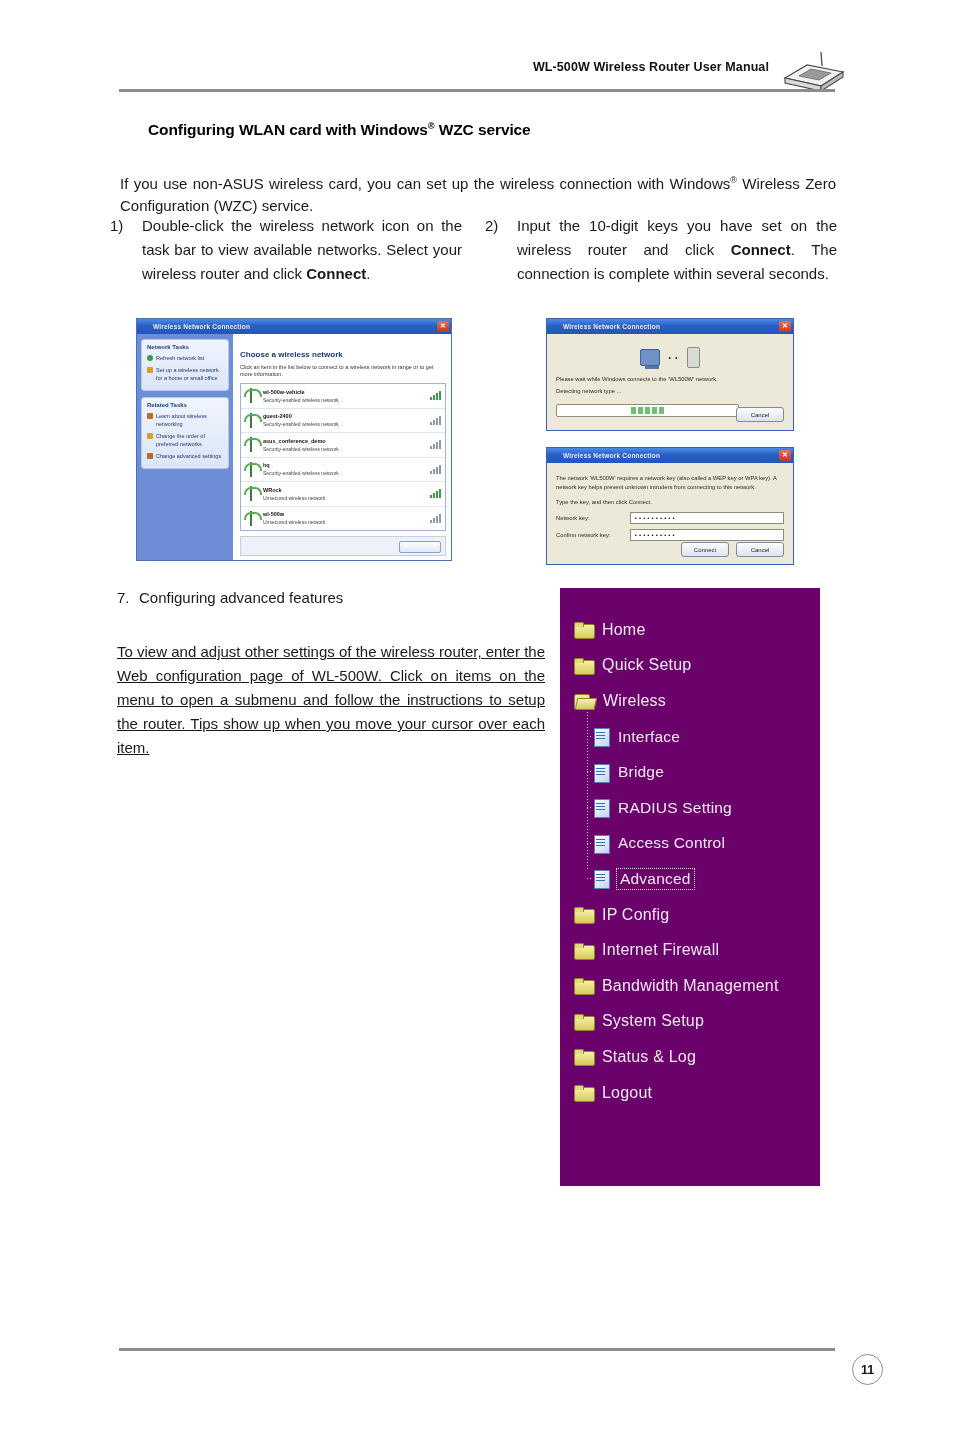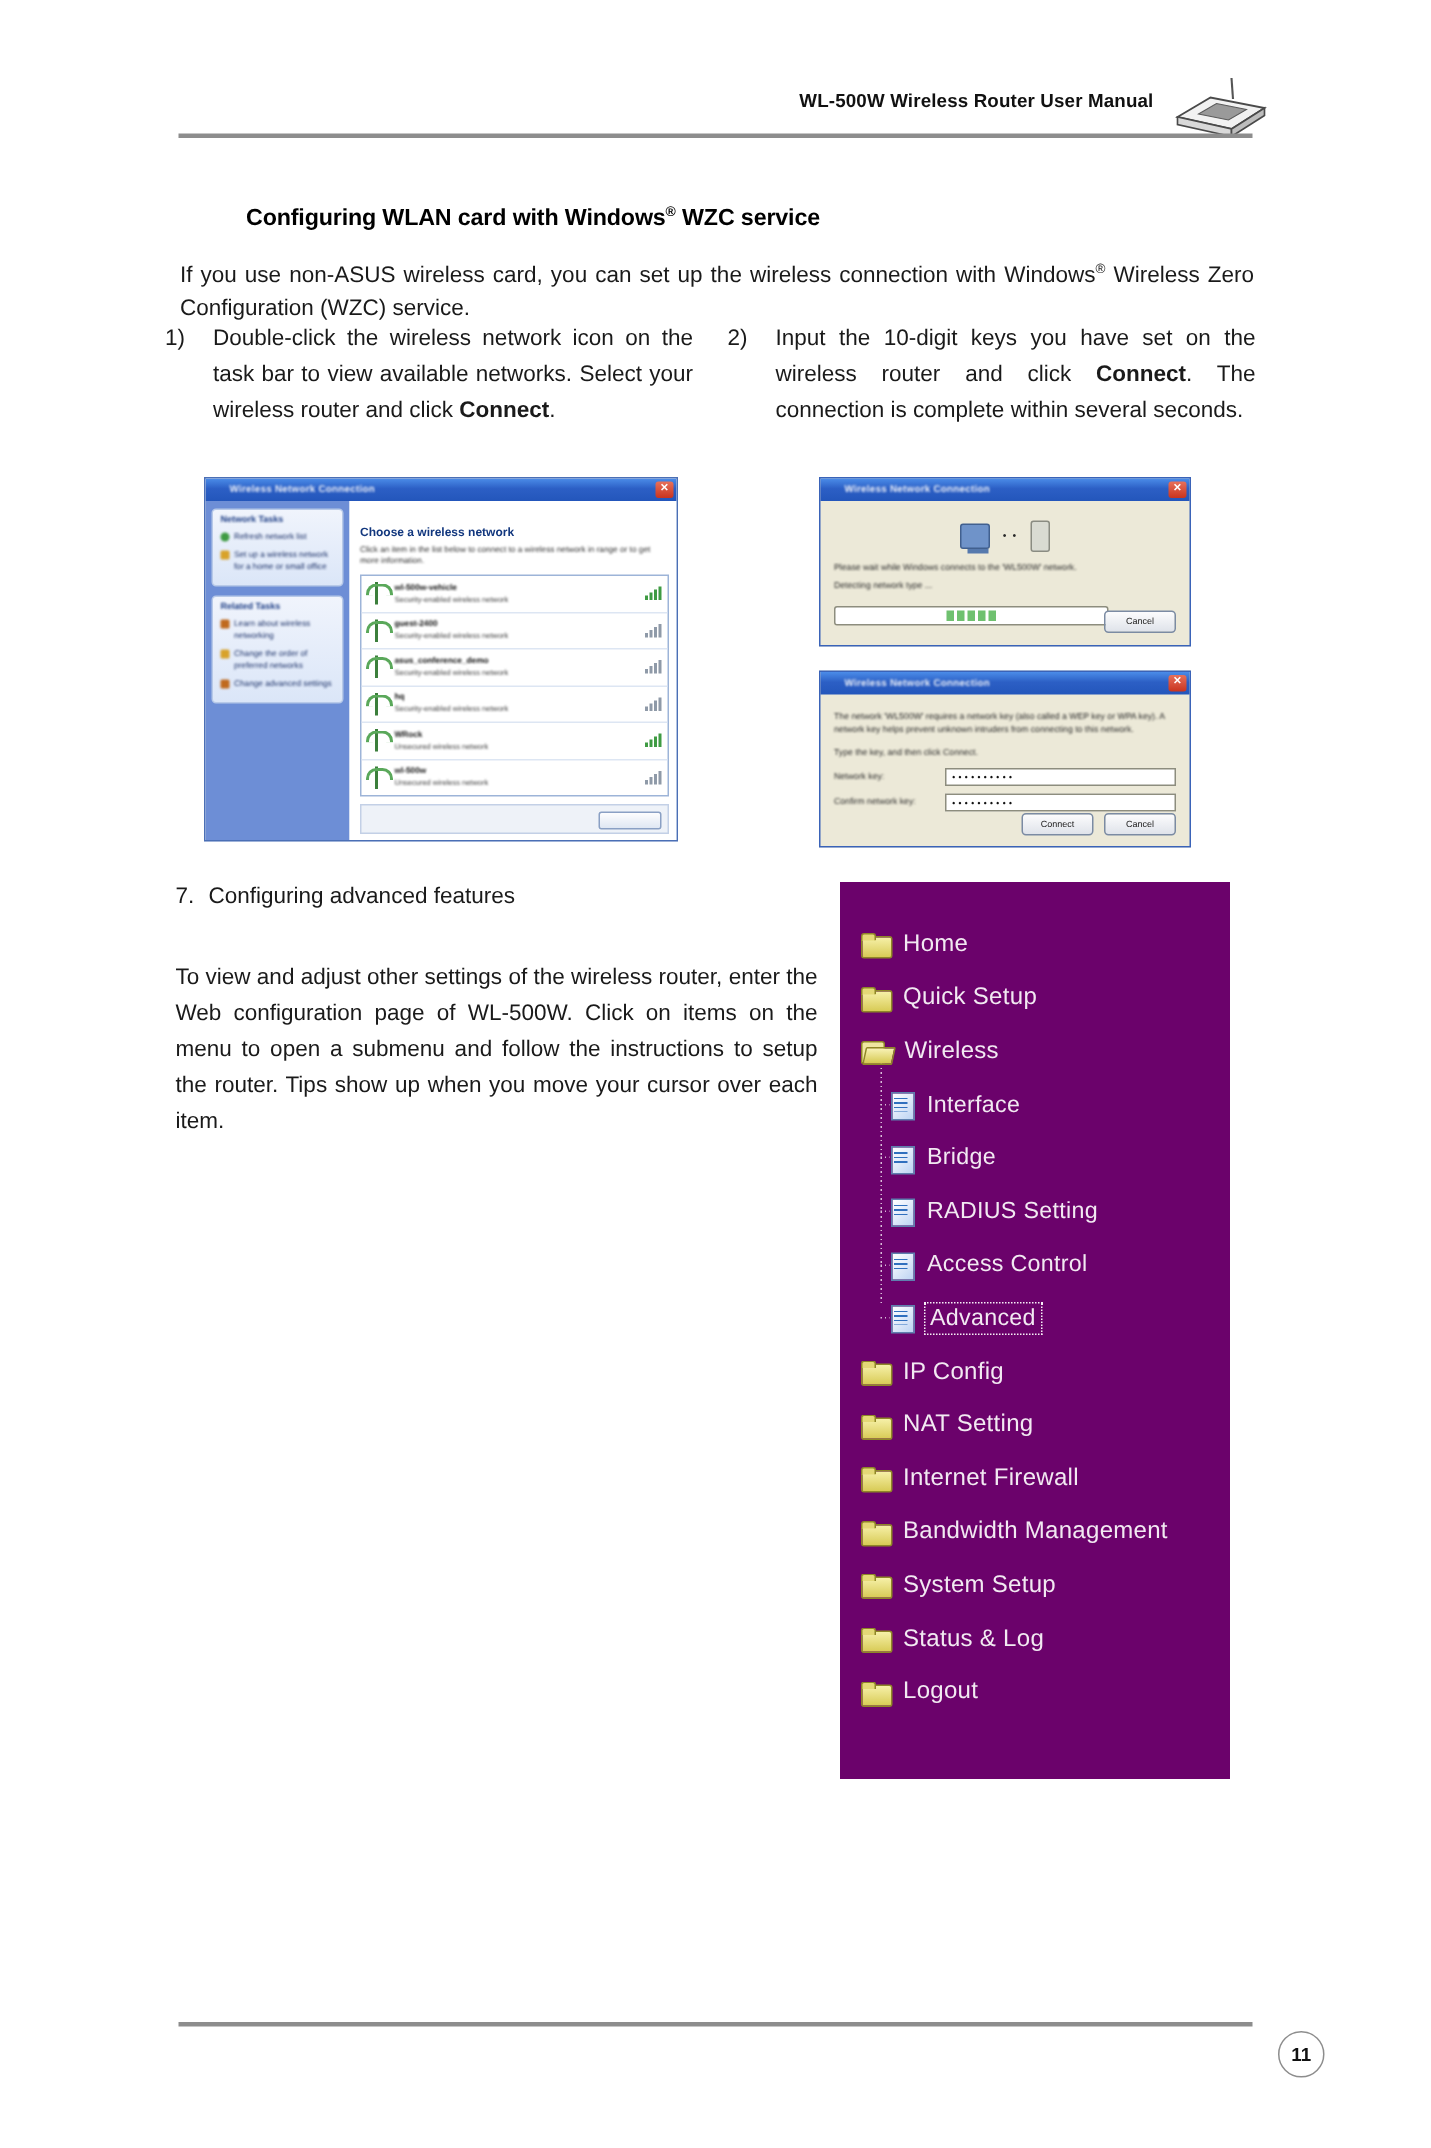--- a/index.html
+++ b/index.html
@@ -39,21 +39,21 @@
     border: 1.1px solid #8d8d8d;
     display: flex; align-items: center; justify-content: center;
     font-size: 12.5px; font-weight: bold; color: #111;
   }
 
   
   .content { position: absolute; left: 0; top: 0; width: 954px; }
 
   h2.section-heading {
     position: absolute; left: 148px; top: 121px;
-    margin: 16px; font-size: 15.5px; font-weight: bold; color: #000;
+    margin: 0; font-size: 15.5px; font-weight: bold; color: #000;
     letter-spacing: -0.1px;
   }
   sup { font-size: 0.6em; vertical-align: super; line-height: 0; }
 
   .intro {
     position: absolute; left: 120px; top: 158px; width: 716px;
     font-size: 15px; line-height: 22px; text-align: justify;
     color: #1a1a1a;
   }
 
@@ -234,21 +234,21 @@
   .dlg-buttons .btn-xp { position: static; }
 
   
   .sec7-title {
     position: absolute; left: 117px; top: 589px;
     font-size: 15px; color: #1a1a1a;
   }
   .sec7-title .n { display: inline-block; width: 22px; }
   .sec7-para {
     position: absolute; left: 117px; top: 625px; width: 428px;
-    font-size: 15px; line-height: 24px; text-align: justify; color: #1a1a1a;
+    font-size: 15px; line-height: 24px; text-align: justify; color: #1a1a1a; text-decoration: underline;
   }
 
   
   #web-menu {
     position: absolute; left: 560px; top: 588px;
     width: 260px; height: 598px;
     background: #6b026b;
     overflow: hidden;
   }
   .menu-list { position: relative; padding: 24px 0 0 0; }
@@ -554,24 +554,20 @@
         <div class="menu-item sub selected">
           <span class="ico-doc"></span>
           <span class="label">Advanced</span>
         </div>
         <div class="menu-item">
           <span class="ico-folder"></span>
           <span class="label">IP Config</span>
         </div>
         <div class="menu-item">
           <span class="ico-folder"></span>
-          <span class="label">NAT Setting</span>
-        </div>
-        <div class="menu-item">
-          <span class="ico-folder"></span>
           <span class="label">Internet Firewall</span>
         </div>
         <div class="menu-item">
           <span class="ico-folder"></span>
           <span class="label">Bandwidth Management</span>
         </div>
         <div class="menu-item">
           <span class="ico-folder"></span>
           <span class="label">System Setup</span>
         </div>

